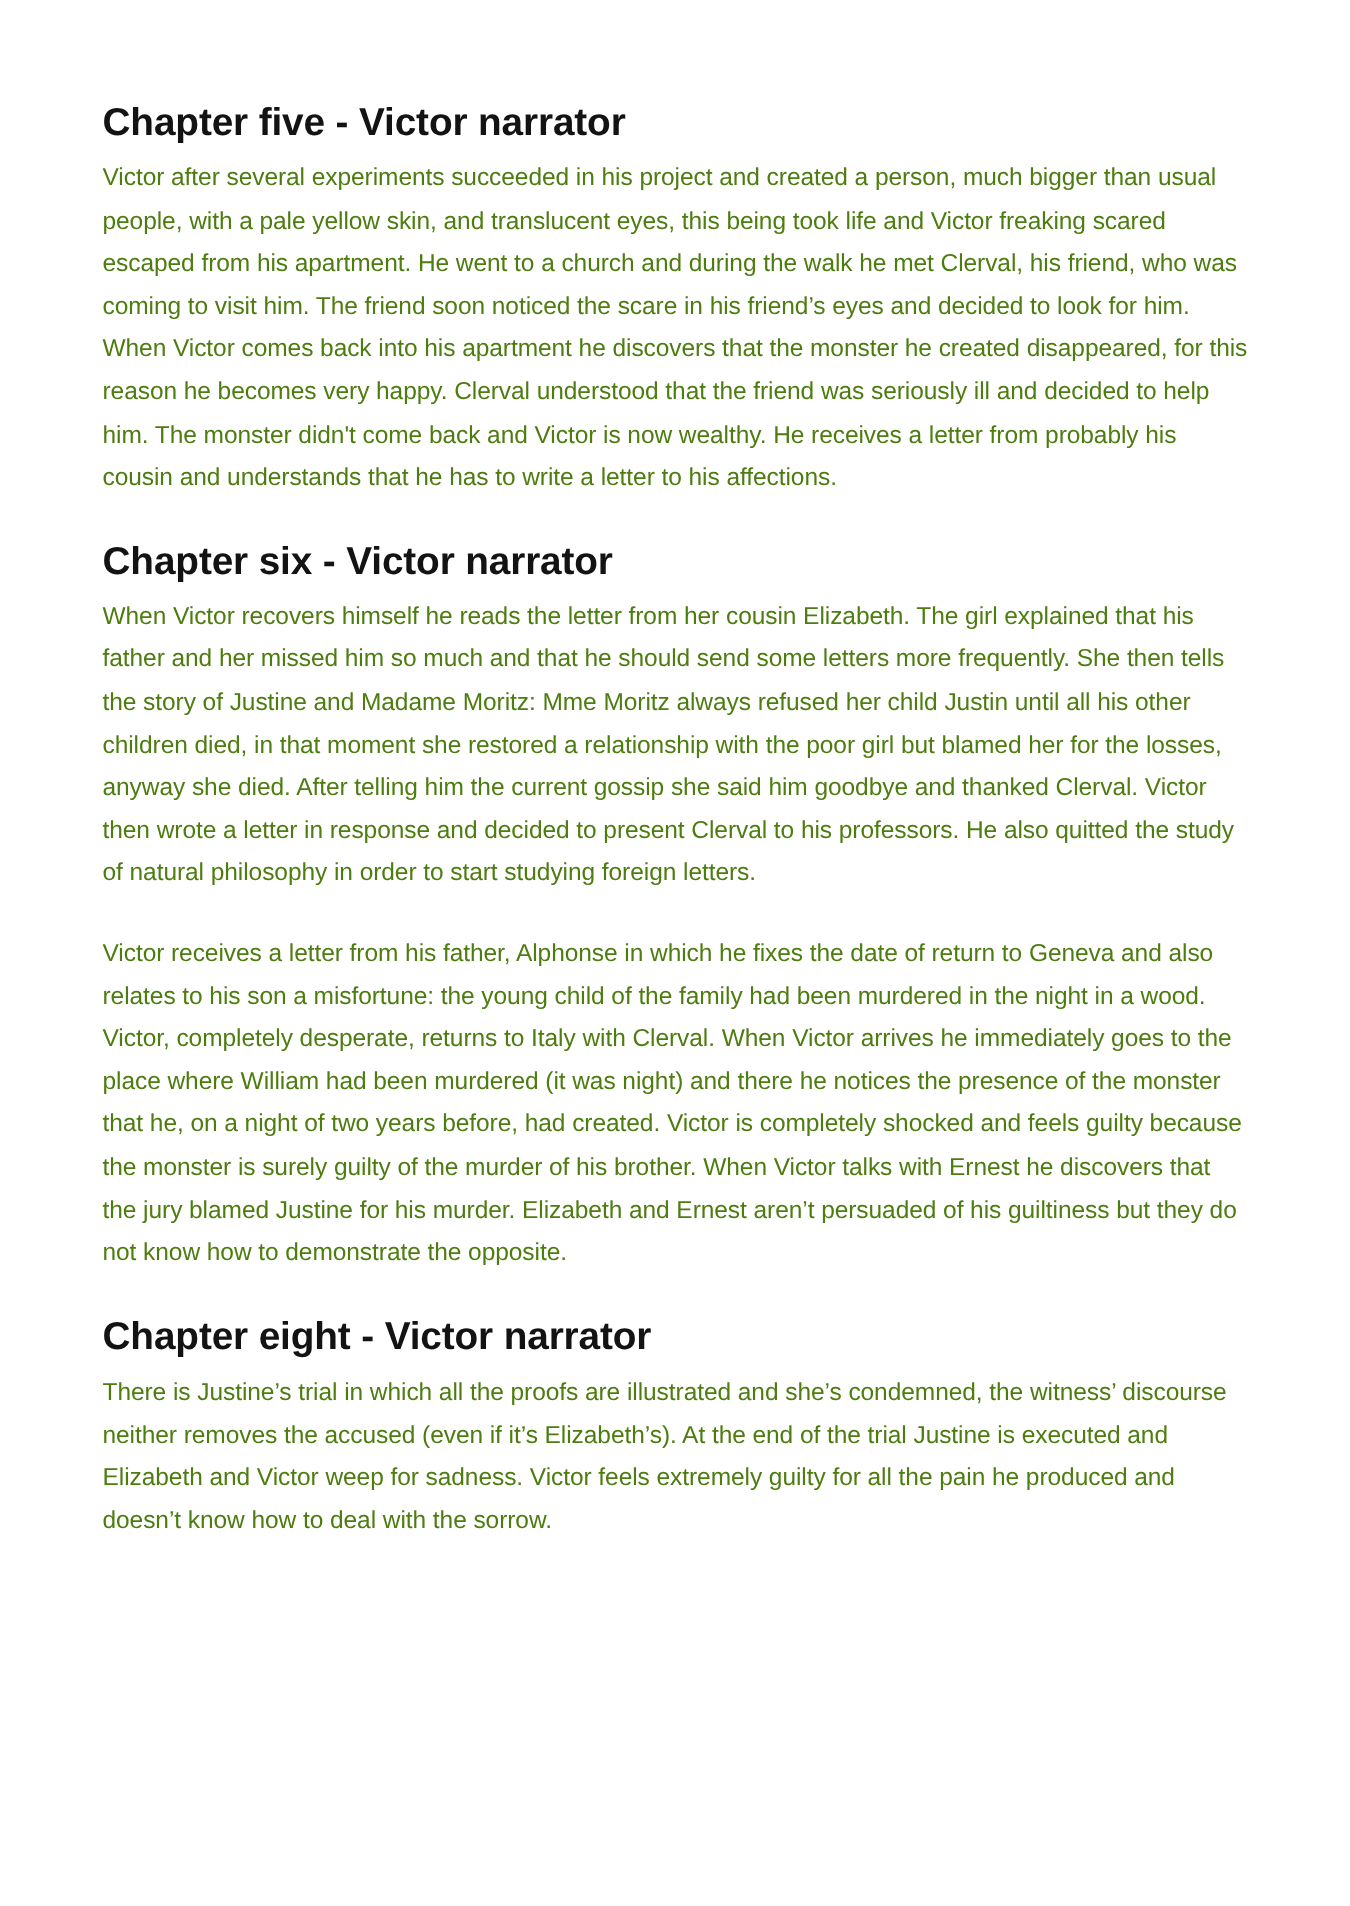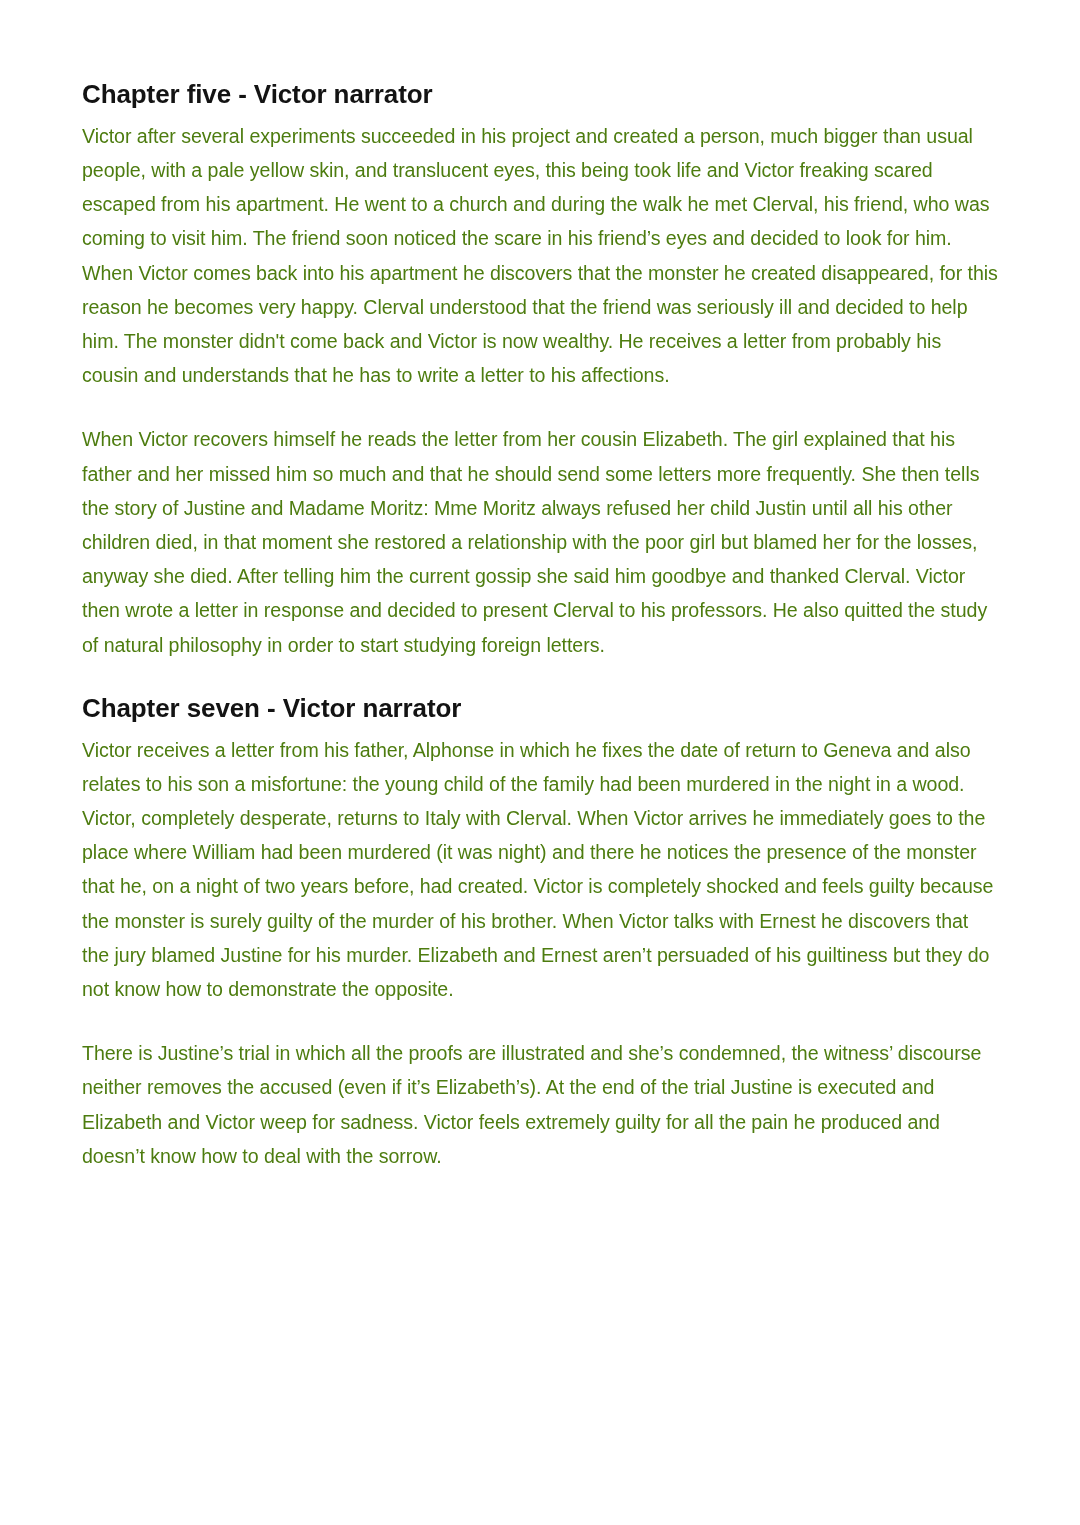--- a/index.html
+++ b/index.html
@@ -24,21 +24,21 @@
   .doc-body {
     width: 916px;
   }
   .section {
     margin-bottom: 30px;
   }
   .section:last-child {
     margin-bottom: 0;
   }
   .section-heading {
-    font-size: 26px;
+    font-size: 31px;
     font-weight: 700;
     line-height: 1.3;
     letter-spacing: -0.1px;
     color: #131313;
     margin: 0 0 7px 0;
   }
   .section-paragraph {
     font-size: 19.6px;
     line-height: 34.2px;
     letter-spacing: -0.05px;
@@ -52,26 +52,27 @@
 
 <div class="page">
   <div class="doc-body">
 
     <section class="section">
       <h2 class="section-heading">Chapter five - Victor narrator</h2>
       <p class="section-paragraph">Victor after several experiments succeeded in his project and created a person, much bigger than usual people, with a pale yellow skin, and translucent eyes, this being took life and Victor freaking scared escaped from his apartment. He went to a church and during the walk he met Clerval, his friend, who was coming to visit him. The friend soon noticed the scare in his friend’s eyes and decided to look for him. When Victor comes back into his apartment he discovers that the monster he created disappeared, for this reason he becomes very happy. Clerval understood that the friend was seriously ill and decided to help him. The monster didn't come back and Victor is now wealthy. He receives a letter from probably his cousin and understands that he has to write a letter to his affections.</p>
     </section>
 
     <section class="section">
+      <h2 class="section-heading">Chapter six - Victor narrator</h2>
       <p class="section-paragraph">When Victor recovers himself he reads the letter from her cousin Elizabeth. The girl explained that his father and her missed him so much and that he should send some letters more frequently. She then tells the story of Justine and Madame Moritz: Mme Moritz always refused her child Justin until all his other children died, in that moment she restored a relationship with the poor girl but blamed her for the losses, anyway she died. After telling him the current gossip she said him goodbye and thanked Clerval. Victor then wrote a letter in response and decided to present Clerval to his professors. He also quitted the study of natural philosophy in order to start studying foreign letters.</p>
     </section>
 
     <section class="section">
-      <h2 class="section-heading">Chapter seven - Victor narrator</h2>
       <p class="section-paragraph">Victor receives a letter from his father, Alphonse in which he fixes the date of return to Geneva and also relates to his son a misfortune: the young child of the family had been murdered in the night in a wood. Victor, completely desperate, returns to Italy with Clerval. When Victor arrives he immediately goes to the place where William had been murdered (it was night) and there he notices the presence of the monster that he, on a night of two years before, had created. Victor is completely shocked and feels guilty because the monster is surely guilty of the murder of his brother. When Victor talks with Ernest he discovers that the jury blamed Justine for his murder. Elizabeth and Ernest aren’t persuaded of his guiltiness but they do not know how to demonstrate the opposite.</p>
     </section>
 
     <section class="section">
+      <h2 class="section-heading">Chapter eight - Victor narrator</h2>
       <p class="section-paragraph">There is Justine’s trial in which all the proofs are illustrated and she’s condemned, the witness’ discourse neither removes the accused (even if it’s Elizabeth’s). At the end of the trial Justine is executed and Elizabeth and Victor weep for sadness. Victor feels extremely guilty for all the pain he produced and doesn’t know how to deal with the sorrow.</p>
     </section>
 
   </div>
 </div>
 
 </body></html>

